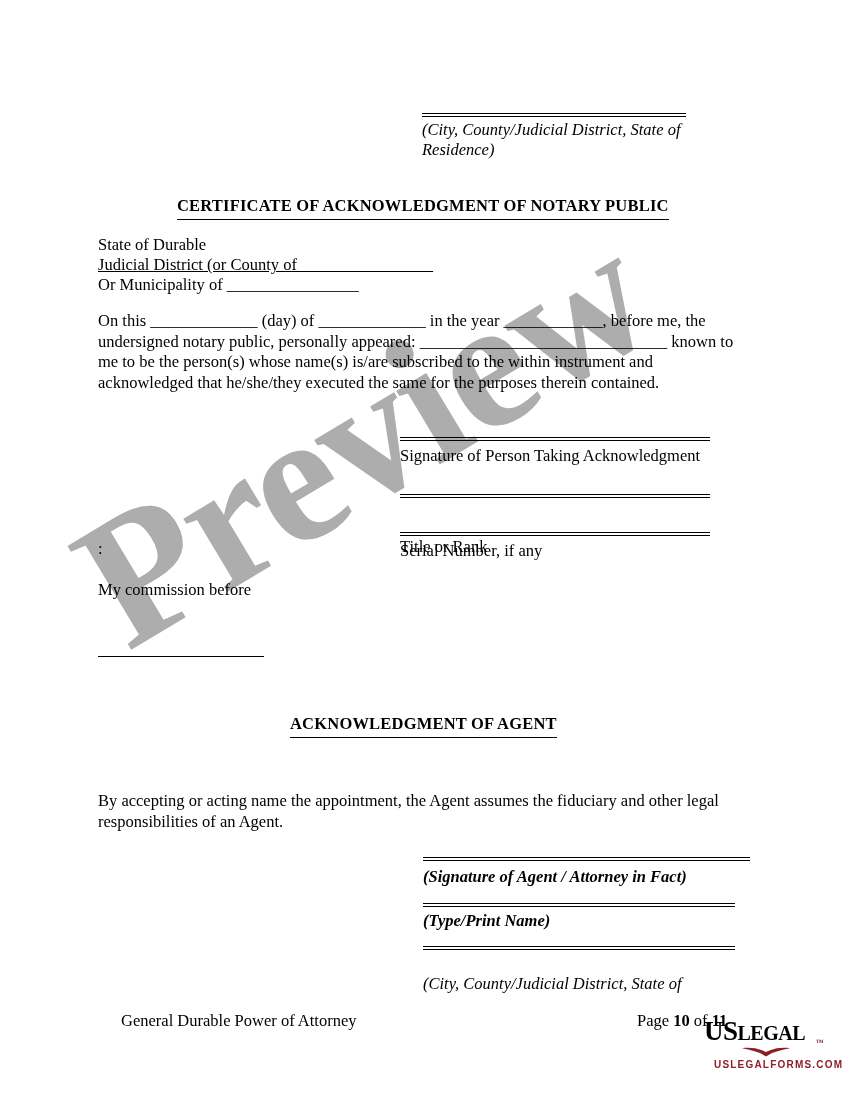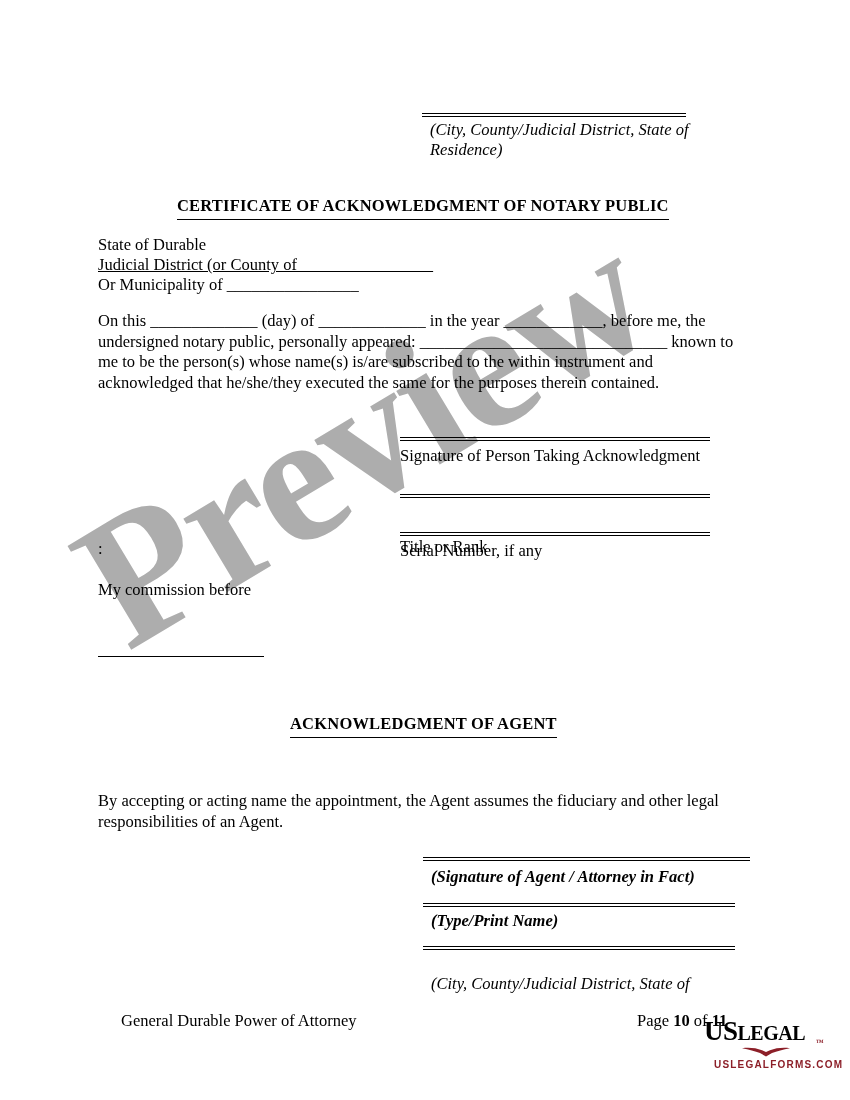--- a/index.html
+++ b/index.html
@@ -52,21 +52,21 @@
     position: absolute;
     left: 0; top: 0;
     width: 850px; height: 1100px;
     z-index: 2;
   }
 
   .body-text {
     font-size: 16.5px;
     line-height: 20.5px;
   }
-  .italic { font-style: italic; margin-left: 8px; }
+  .italic { font-style: italic; }
   .bold { font-weight: bold; }
 
   
   .dbl-rule {
     position: absolute;
     border-top: 1.6px solid #000;
     border-bottom: 1.1px solid #000;
     height: 2px;
     box-sizing: content-box;
   }

